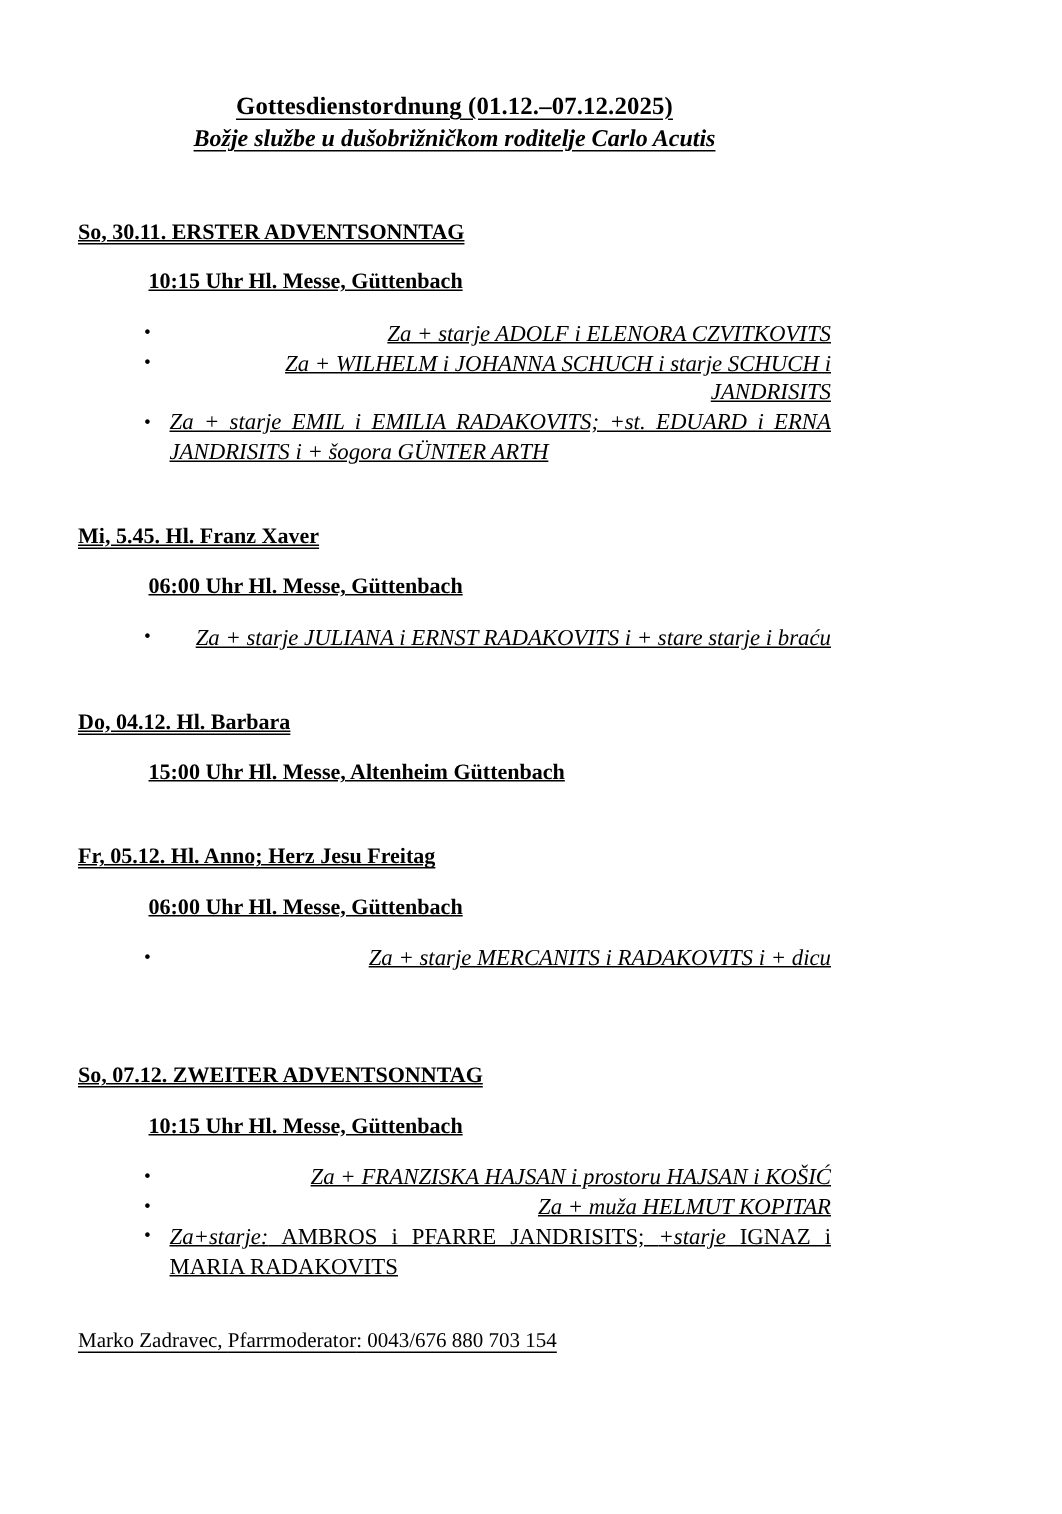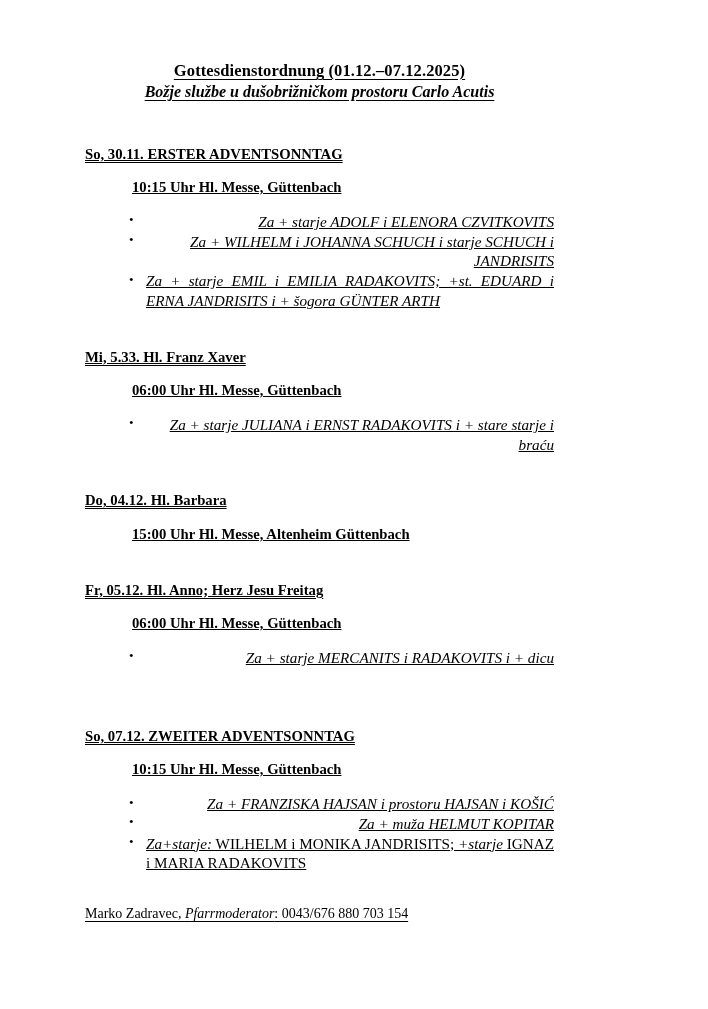--- a/index.html
+++ b/index.html
@@ -15,21 +15,21 @@
     font-family: "Liberation Serif", "DejaVu Serif", serif;
     color: #000000;
     -webkit-font-smoothing: antialiased;
   }
 
   .page {
     position: relative;
     width: 636px;
     height: 1009px;
     box-sizing: border-box;
-    padding: 60px 82px 0 85px;
+    padding: 60px 82px 0 52px;
   }
 
   
   .title-block {
     text-align: center;
     margin: 0 0 0 0;
   }
   .title-line {
     line-height: 1.30;
     white-space: nowrap;
@@ -119,50 +119,50 @@
   
   .footer {
     font-size: 14px;
     line-height: 1.2;
     white-space: nowrap;
   }
   .footer > span {
     text-decoration: underline;
     text-underline-offset: 2.5px;
   }
-  .footer .ital { font-style: italic; }
+  .footer .ital { }
 </style>
 </head>
 <body>
 
 <div class="page">
 
   <div class="title-block">
     <div class="title-line title-1"><span>Gottesdienstordnung (01.12.–07.12.2025)</span></div>
-    <div class="title-line title-2"><span>Božje službe u dušobrižničkom prostoru Carlo Acutis</span></div>
+    <div class="title-line title-2"><span>Božje službe u dušobrižničkom roditelje Carlo Acutis</span></div>
   </div>
 
   <div class="gap-title-first"></div>
 
   <div class="section">
     <div class="day-heading"><span>So, 30.11. ERSTER ADVENTSONNTAG</span></div>
     <div class="gap-head-mass"></div>
     <div class="mass-line">10:15 Uhr Hl. Messe, Güttenbach</div>
     <div class="gap-mass-list"></div>
     <ul class="intentions">
       <li class="nojust">Za + starje ADOLF i ELENORA CZVITKOVITS</li>
       <li class="nojust">Za + WILHELM i JOHANNA SCHUCH i starje SCHUCH i JANDRISITS</li>
       <li>Za + starje EMIL i EMILIA RADAKOVITS; +st. EDUARD i ERNA JANDRISITS i + šogora GÜNTER ARTH</li>
     </ul>
   </div>
 
   <div class="gap-section"></div>
 
   <div class="section">
-    <div class="day-heading"><span>Mi, 5.33. Hl. Franz Xaver</span></div>
+    <div class="day-heading"><span>Mi, 5.45. Hl. Franz Xaver</span></div>
     <div class="gap-head-mass"></div>
     <div class="mass-line">06:00 Uhr Hl. Messe, Güttenbach</div>
     <div class="gap-mass-list"></div>
     <ul class="intentions">
       <li class="nojust">Za + starje JULIANA i ERNST RADAKOVITS i + stare starje i braću</li>
     </ul>
   </div>
 
   <div class="gap-section"></div>
 
@@ -187,21 +187,21 @@
   <div class="gap-section-big"></div>
 
   <div class="section">
     <div class="day-heading"><span>So, 07.12. ZWEITER ADVENTSONNTAG</span></div>
     <div class="gap-head-mass"></div>
     <div class="mass-line">10:15 Uhr Hl. Messe, Güttenbach</div>
     <div class="gap-mass-list"></div>
     <ul class="intentions">
       <li class="nojust">Za + FRANZISKA HAJSAN i prostoru HAJSAN i KOŠIĆ</li>
       <li class="nojust">Za + muža HELMUT KOPITAR</li>
-      <li><span>Za+starje:</span><span class="roman"> WILHELM i MONIKA JANDRISITS; </span><span>+starje</span><span class="roman"> IGNAZ i MARIA RADAKOVITS</span></li>
+      <li><span>Za+starje:</span><span class="roman"> AMBROS i PFARRE JANDRISITS; </span><span>+starje</span><span class="roman"> IGNAZ i MARIA RADAKOVITS</span></li>
     </ul>
   </div>
 
   <div class="gap-before-foot"></div>
 
   <div class="footer"><span><span>Marko Zadravec, </span><span class="ital">Pfarrmoderator</span><span>: 0043/676 880 703 154</span></span></div>
 
 </div>
 
 </body></html>

